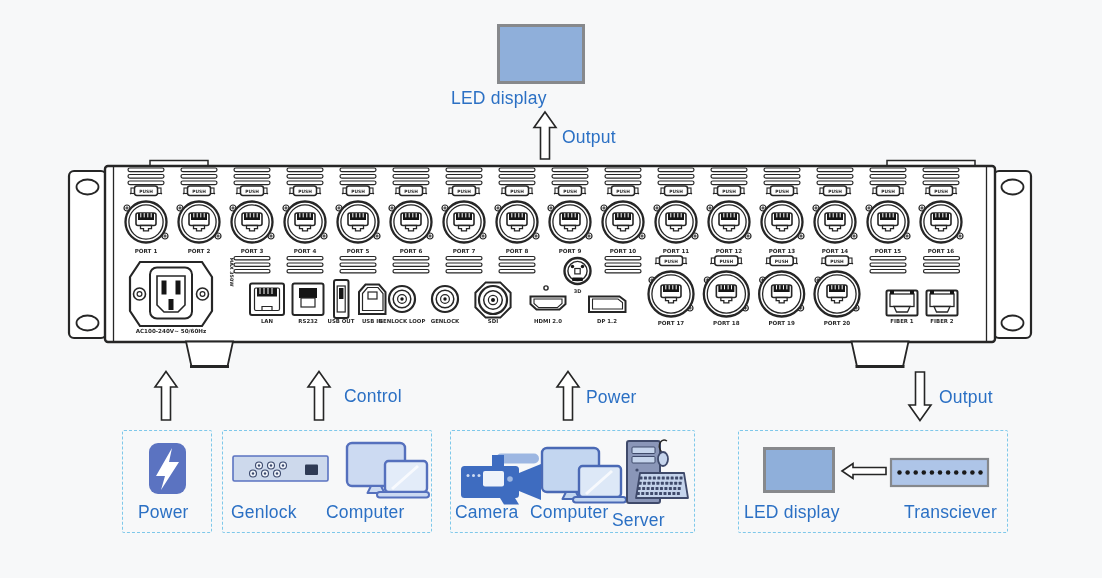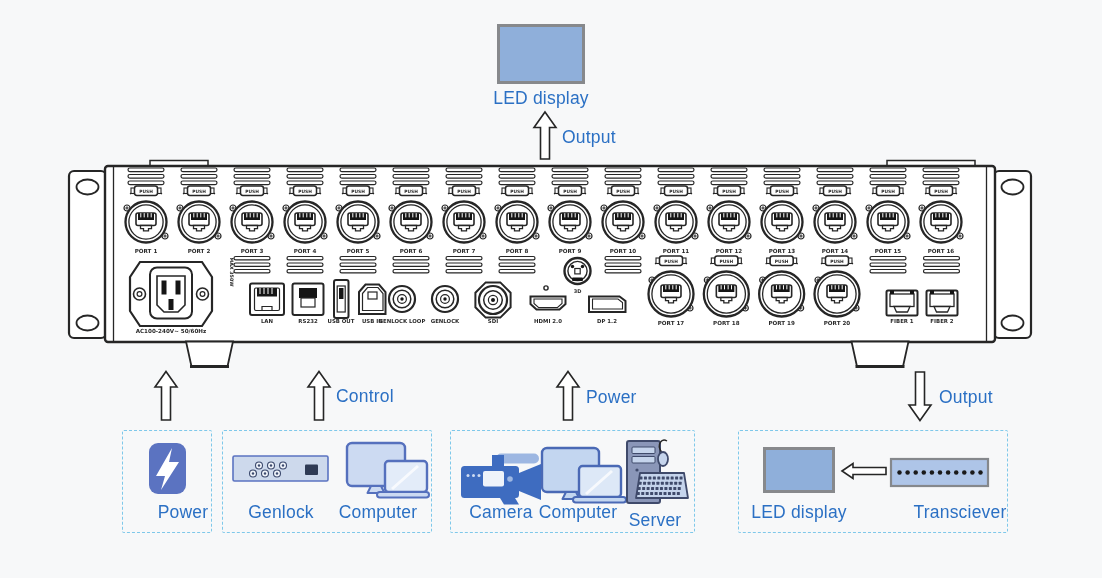--- a/index.html
+++ b/index.html
@@ -1,19 +1,19 @@
 <!DOCTYPE html>
 <html style="--accent: #2b70c4; --boxb: #7ec8ea; --ledf: #8fafda; --ledb: #87898c;"><head>
 <meta charset="utf-8">
 <style>
   html,body{margin:0;padding:0;background:#f7f8f9}
   #stage{position:relative;width:1102px;height:578px;background:#f7f8f9;overflow:hidden;
          font-family:"Liberation Sans",sans-serif}
   .cap{position:absolute;color:var(--accent,#2b70c4);font-size:17.5px;letter-spacing:.2px;white-space:nowrap}
-  .cap.c{text-align:center}
+  .cap.c{text-align:left}
   .box{position:absolute;border:1.6px dashed var(--boxb,#7ec8ea);background:transparent;
        box-sizing:border-box;border-radius:2px}
   .ledrect{position:absolute;background:var(--ledf,#8fafda);border:3px solid var(--ledb,#87898c);box-sizing:border-box}
   #gfx{position:absolute;left:0;top:0}
   #gfx text{text-anchor:middle;fill:#2b2b2b;font-family:"DejaVu Sans",sans-serif;font-weight:bold}
   .ln{stroke:#262626;fill:none}
   .wh{fill:#fff;stroke:#262626}
   .bk{fill:#151515}
   .wl{stroke:#fff;fill:none}
 </style>
@@ -916,21 +916,21 @@
           <circle cx="940" cy="472.5" r="2.25"></circle>
           <circle cx="948.1" cy="472.5" r="2.25"></circle>
           <circle cx="956.2" cy="472.5" r="2.25"></circle>
           <circle cx="964.3" cy="472.5" r="2.25"></circle>
           <circle cx="972.4" cy="472.5" r="2.25"></circle>
           <circle cx="980.5" cy="472.5" r="2.25"></circle>
         </g>
     </g>
   </svg>
 
-  <div class="cap" style="left:336px;top:386px">Control</div>
+  <div class="cap" style="left:344px;top:386px">Control</div>
   <div class="cap" style="left:586px;top:387px">Power</div>
   <div class="cap" style="left:939px;top:387px">Output</div>
 
   <div class="box" style="left:122px;top:430px;width:90px;height:103px"></div>
   <div class="box" style="left:222px;top:430px;width:210px;height:103px"></div>
   <div class="box" style="left:450px;top:430px;width:245px;height:103px"></div>
   <div class="box" style="left:738px;top:430px;width:270px;height:103px"></div>
 
   <div class="ledrect" style="left:763px;top:447px;width:72px;height:46px"></div>
 

